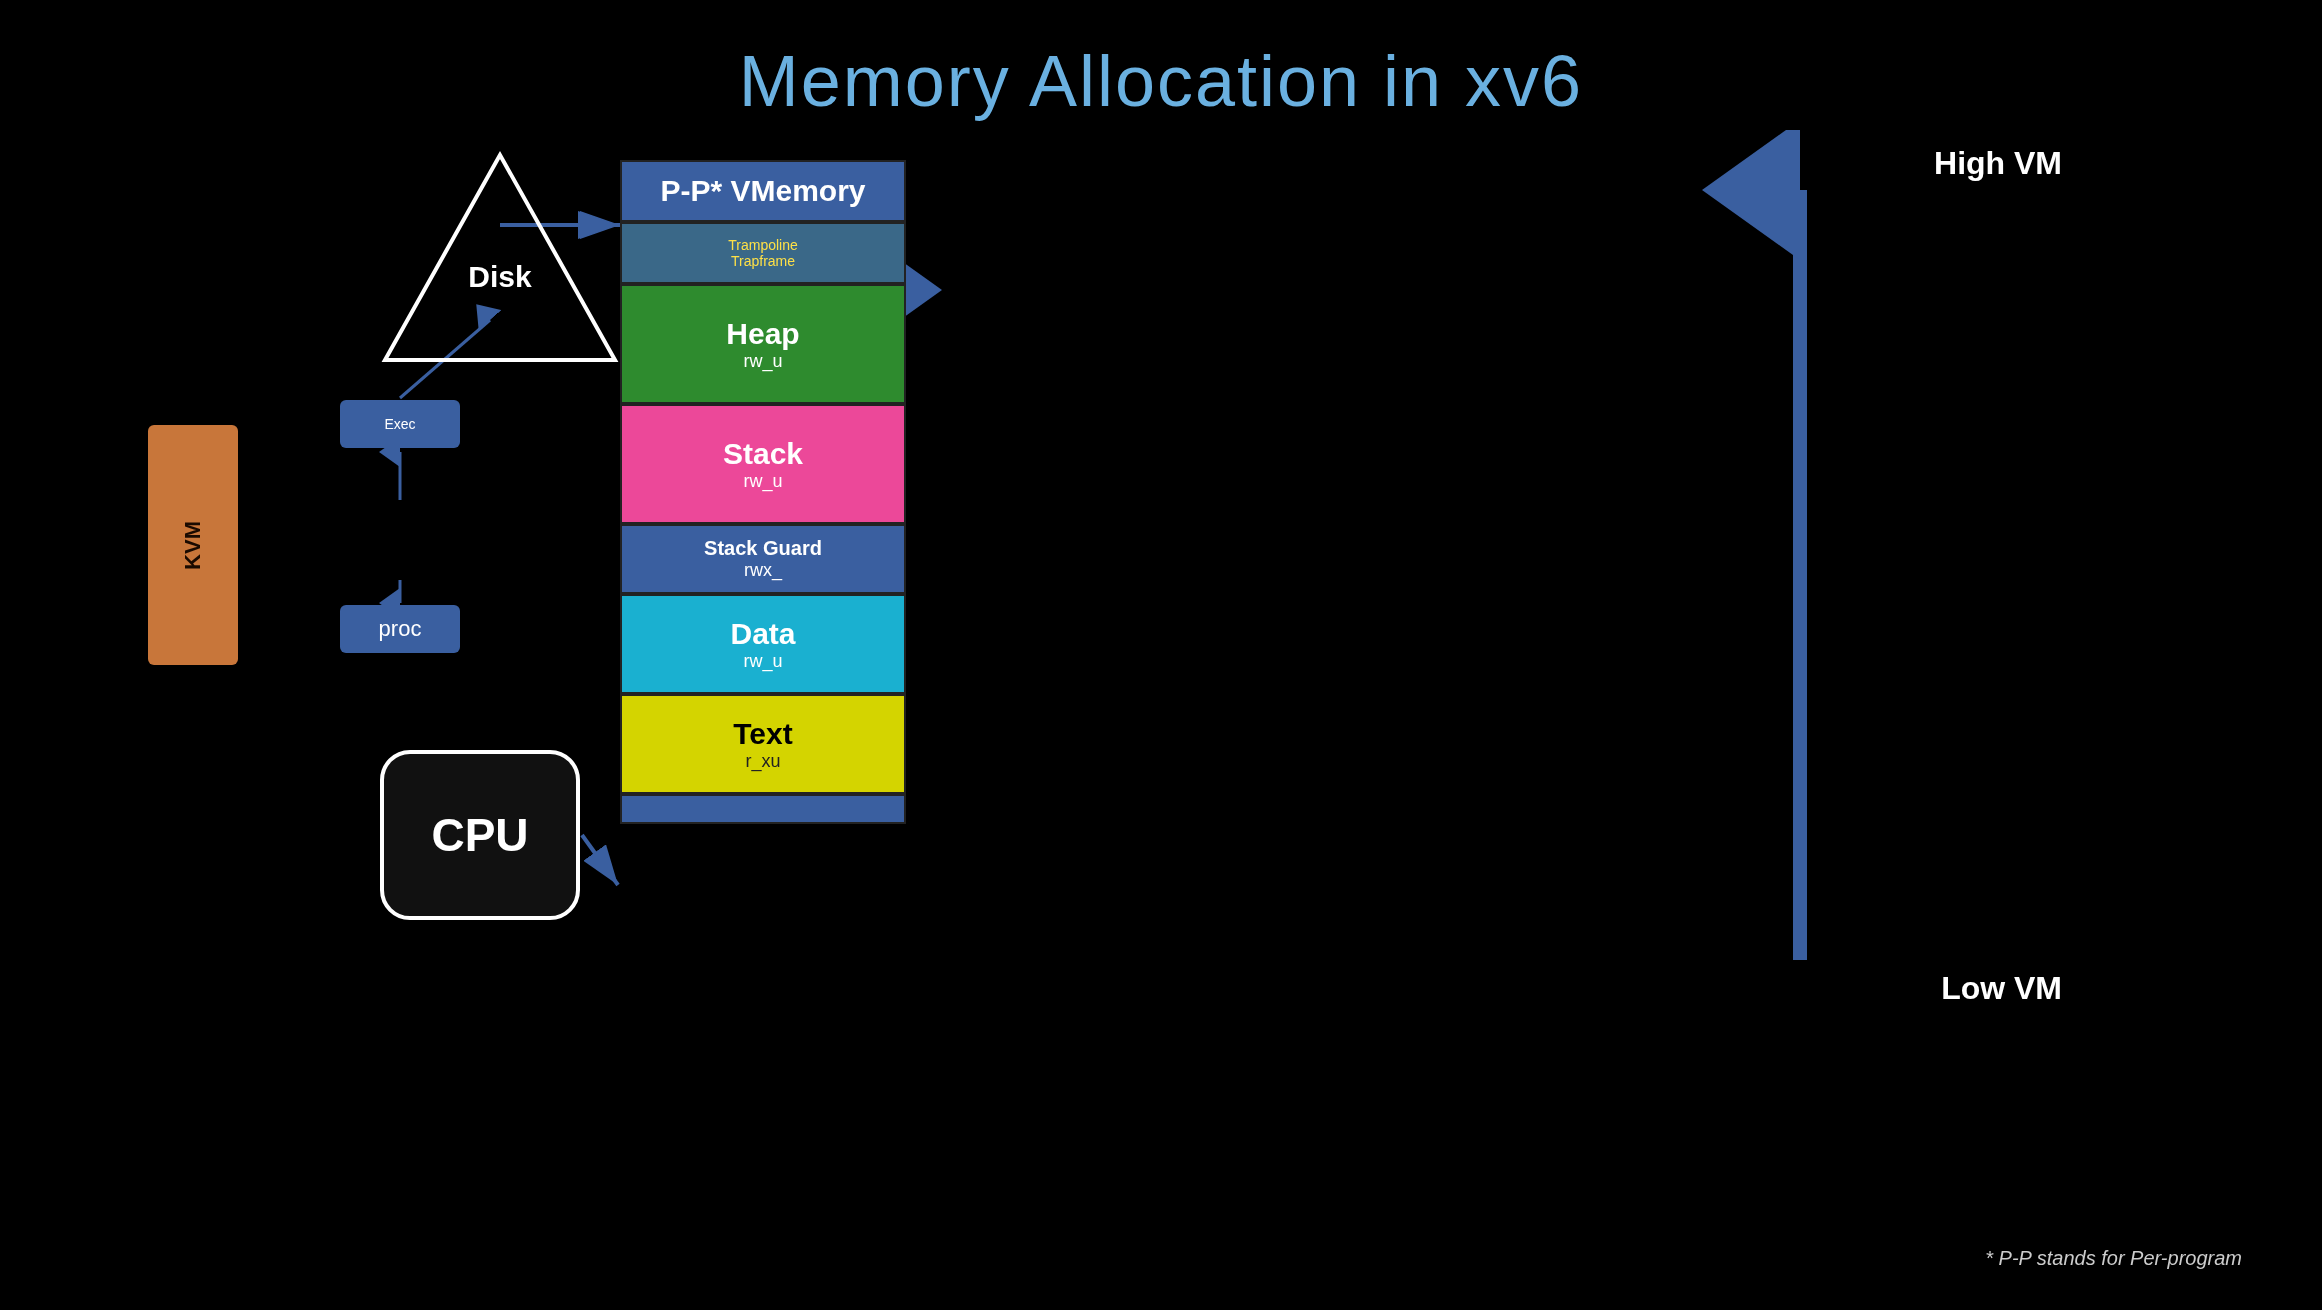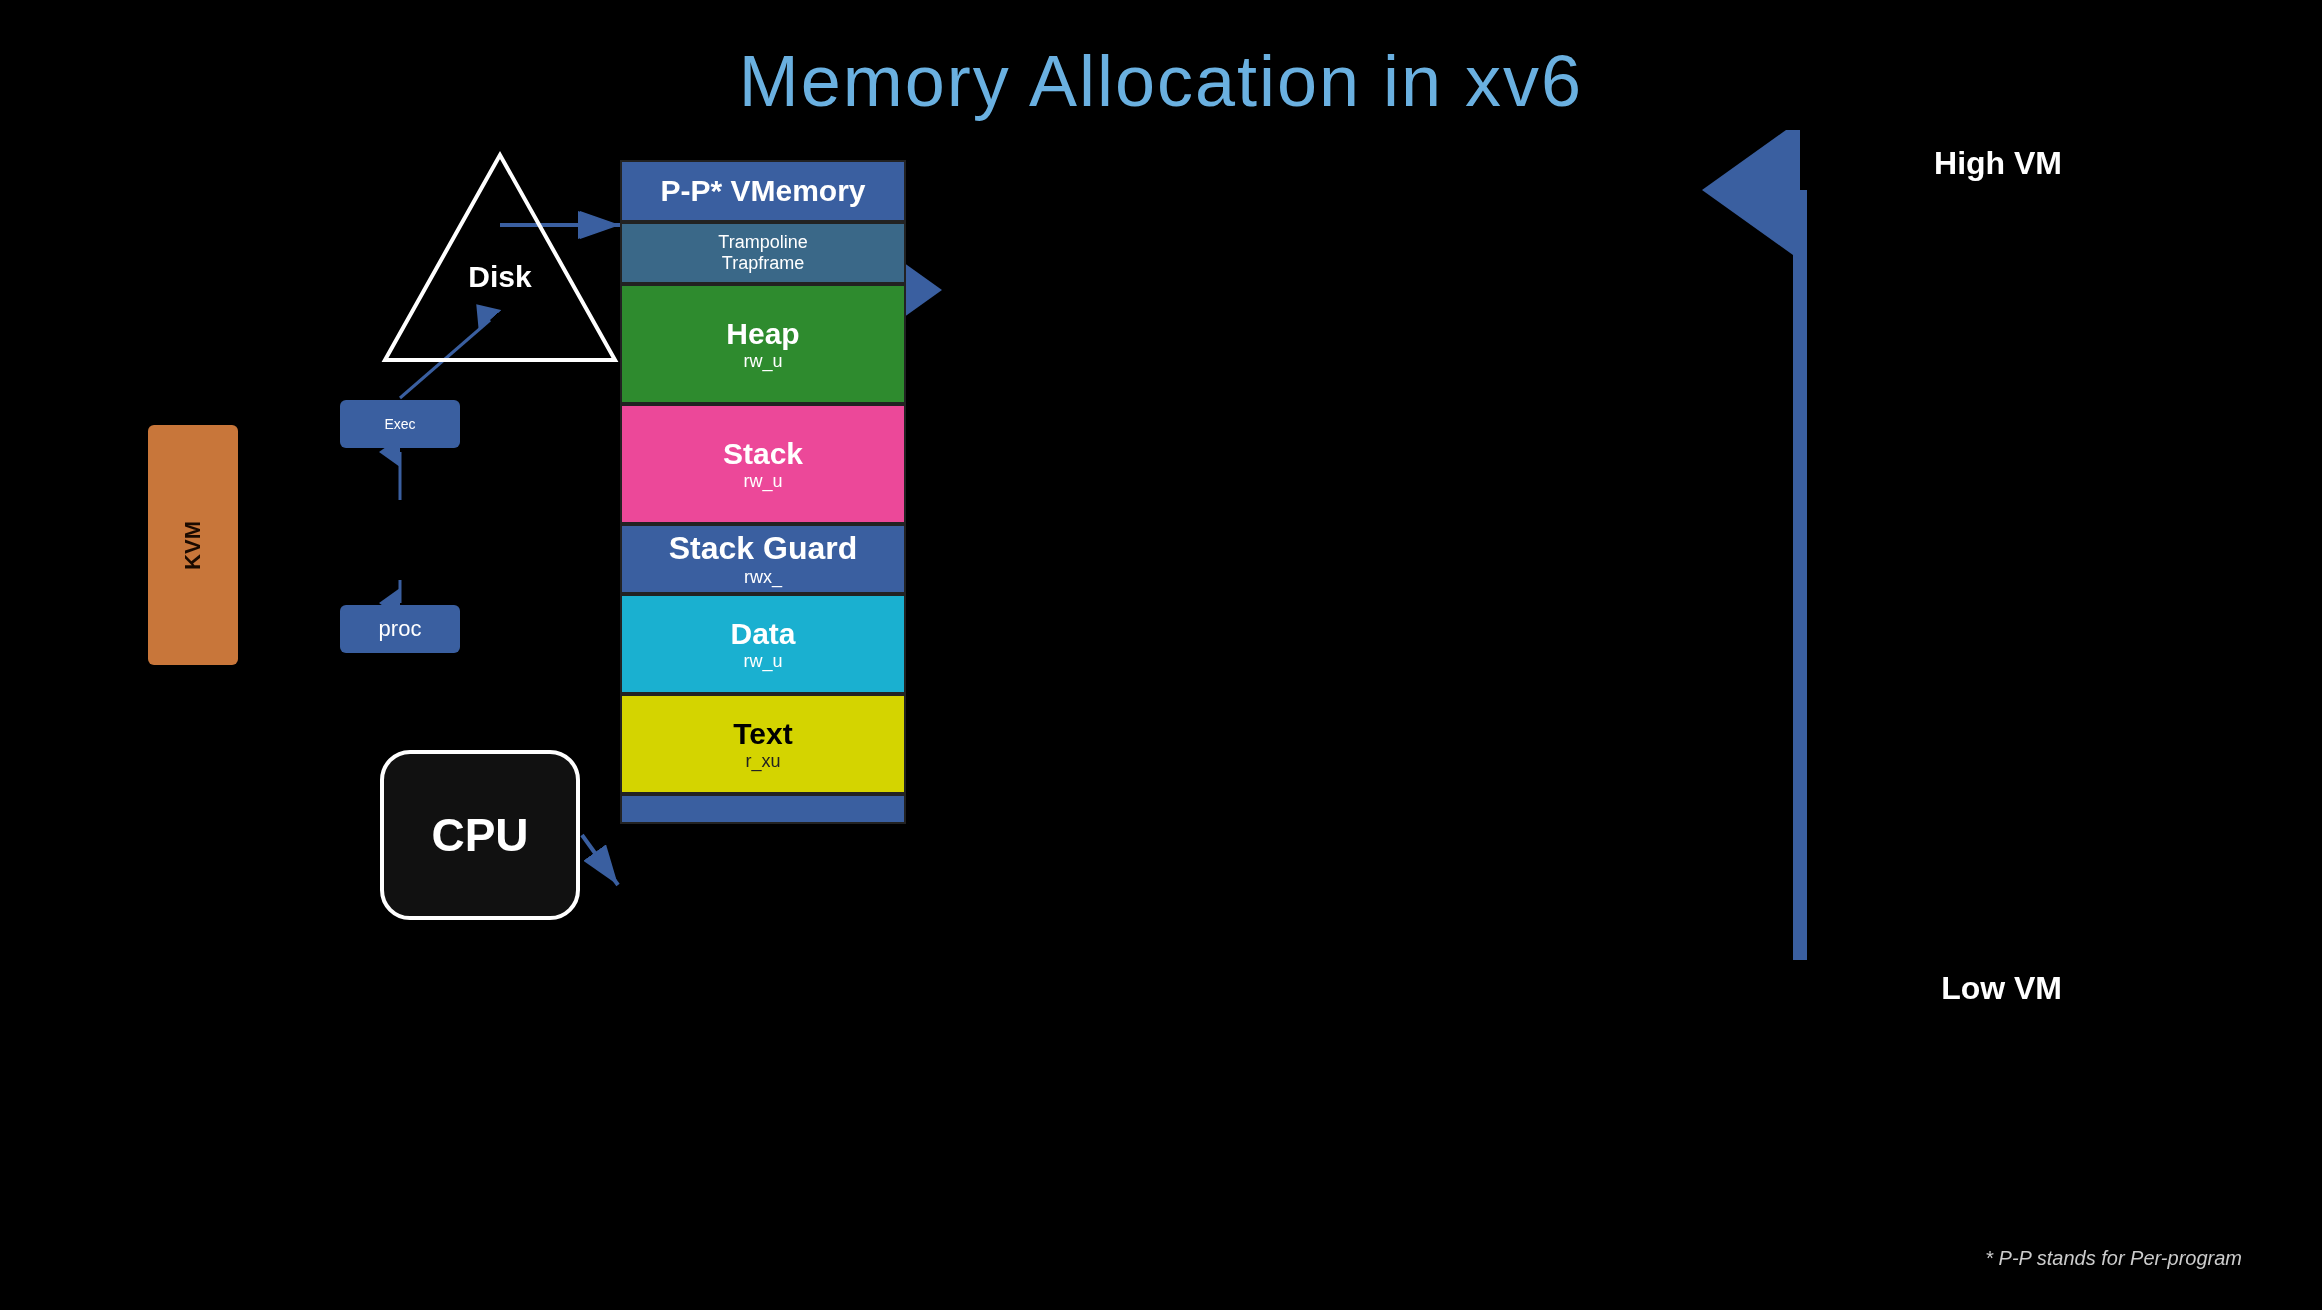--- a/index.html
+++ b/index.html
@@ -158,22 +158,22 @@
     .mem-label-main {
       font-size: 30px;
       font-weight: bold;
       color: #fff;
     }
     .mem-label-sub {
       font-size: 18px;
       color: #fff;
     }
     .mem-label-sub-dark {
-      font-size: 18px;
-      color: #ffffff;
+      font-size: 14px;
+      color: #fde047;
     }
 
     #seg-vmemory {
       background: #3a5fa0;
       height: 62px;
     }
     #seg-trampoline {
       background: #3a6888;
       height: 62px;
     }
@@ -317,21 +317,21 @@
       <span class="mem-label-main">Heap</span>
       <span class="mem-label-sub">rw_u</span>
     </div>
 
     <div class="mem-segment" id="seg-stack">
       <span class="mem-label-main">Stack</span>
       <span class="mem-label-sub">rw_u</span>
     </div>
 
     <div class="mem-segment" id="seg-stackguard">
-      <span class="mem-label-main" style="font-size:32px;">Stack Guard</span>
+      <span class="mem-label-main" style="font-size:20px;">Stack Guard</span>
       <span class="mem-label-sub">rwx_</span>
     </div>
 
     <div class="mem-segment" id="seg-data">
       <span class="mem-label-main">Data</span>
       <span class="mem-label-sub">rw_u</span>
     </div>
 
     <div class="mem-segment" id="seg-text">
       <span class="mem-label-main">Text</span>

